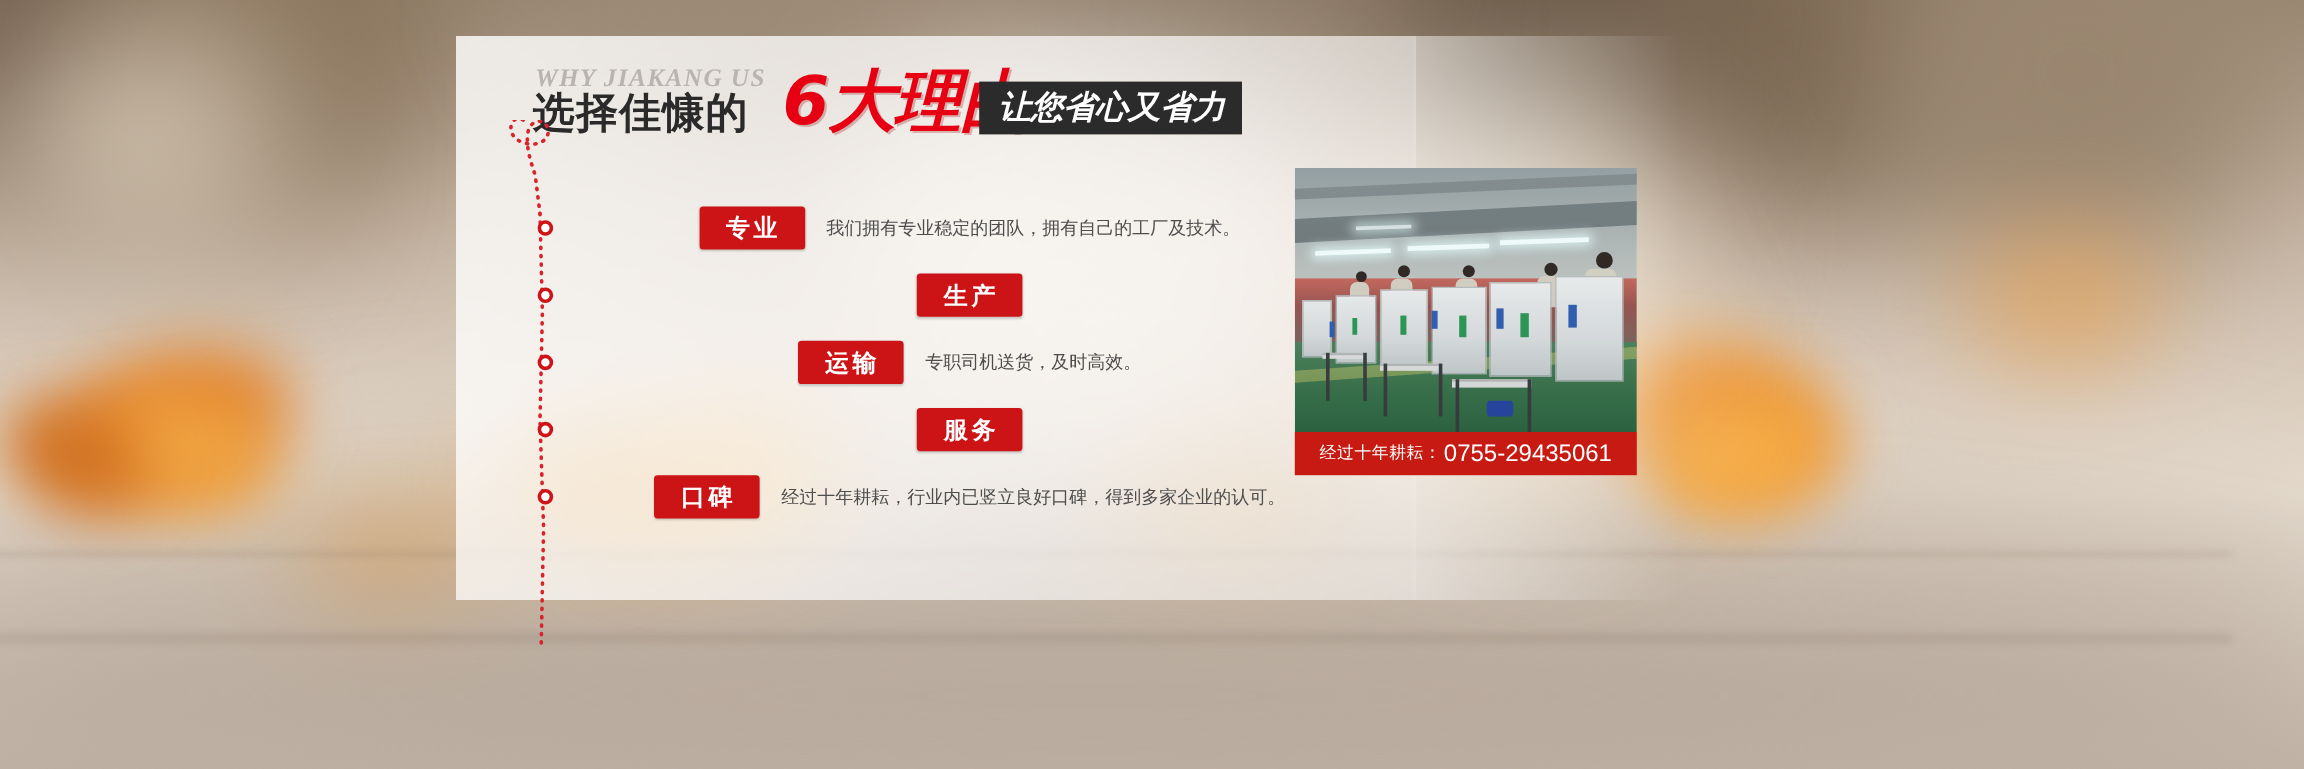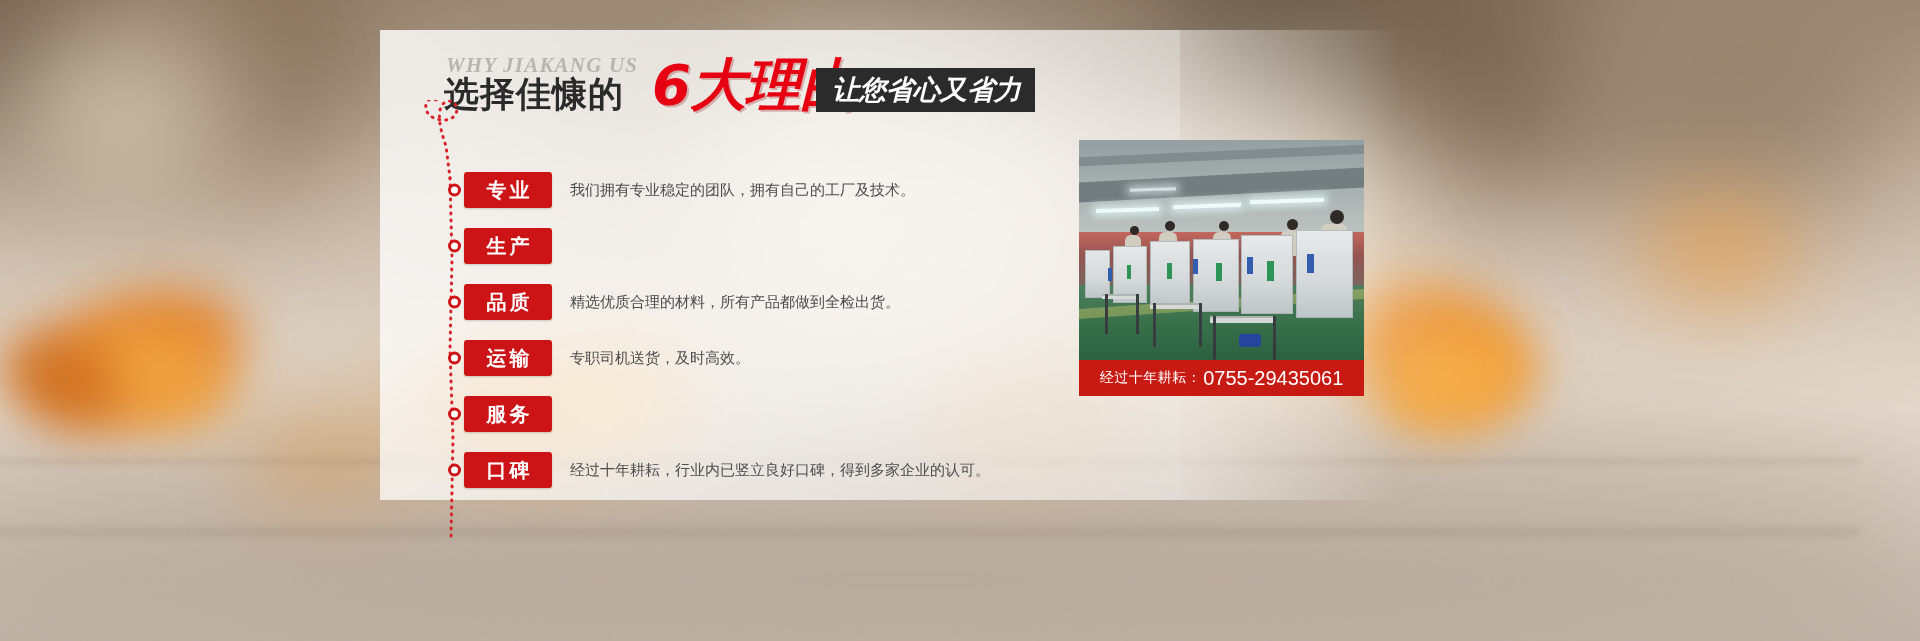--- a/index.html
+++ b/index.html
@@ -89,21 +89,21 @@
     font-family:"DejaVu Sans","Liberation Sans",sans-serif;
   }
 
   
   #connector{ position:absolute; left:400px; top:100px; width:120px; height:440px; }
 
   
   .reasons{ position:absolute; left:436px; top:162px; width:700px; }
   .reason{
     position:relative; height:56px; margin-bottom:0;
-    display:flex; align-items:center;
+    display:flex; align-items:center;justify-content:center;
   }
   .dot{
     position:absolute; left:-4px; top:50%; transform:translateY(-50%);
     width:13px; height:13px; border-radius:50%;
     background:#ffffff; border:3px solid #cf1418;
     z-index:3;
   }
   .pill{
     width:88px; height:36px; margin-left:12px;
     background:#cc1417;
@@ -212,25 +212,20 @@
       <span class="dot"></span>
       <span class="pill">专业</span>
       <span class="desc">我们拥有专业稳定的团队，拥有自己的工厂及技术。</span>
     </div>
 
     <div class="reason">
       <span class="dot"></span>
       <span class="pill">生产</span>
     </div>
 
-    <div class="reason">
-      <span class="dot"></span>
-      <span class="pill">品质</span>
-      <span class="desc">精选优质合理的材料，所有产品都做到全检出货。</span>
-    </div>
 
     <div class="reason">
       <span class="dot"></span>
       <span class="pill">运输</span>
       <span class="desc">专职司机送货，及时高效。</span>
     </div>
 
     <div class="reason">
       <span class="dot"></span>
       <span class="pill">服务</span>

